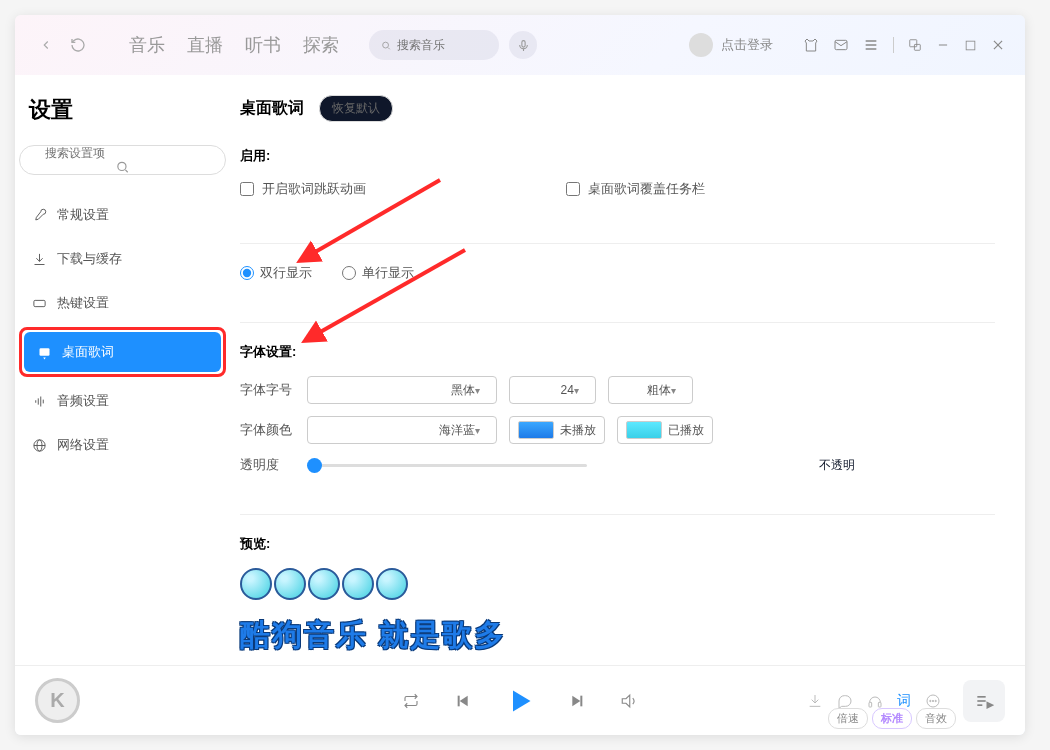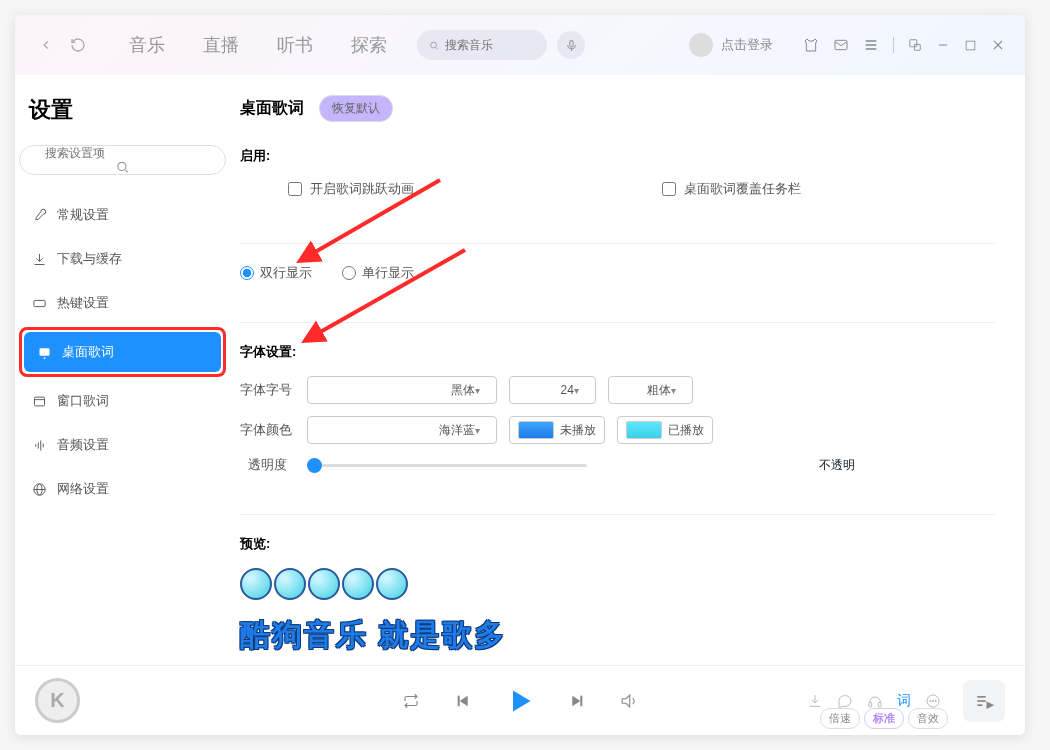--- a/index.html
+++ b/index.html
@@ -2,21 +2,21 @@
 <html><head>
 <meta charset="utf-8">
 <style>
 * { margin: 0; padding: 0; box-sizing: border-box; font-family: "Microsoft YaHei", "PingFang SC", sans-serif; }
 body { width: 1050px; height: 750px; background: #f5f5f5; overflow: hidden; position: relative; }
 .window { position: absolute; left: 15px; top: 15px; width: 1010px; height: 720px; background: linear-gradient(135deg, #fdf4f9 0%, #f5f7ff 40%, #e8f2ff 100%); border-radius: 6px; box-shadow: 0 2px 12px rgba(0,0,0,0.1); display: flex; flex-direction: column; overflow: hidden; }
 
 
 .topbar { height: 60px; display: flex; align-items: center; padding: 0 20px; gap: 10px; }
 .nav-back, .nav-refresh { width: 22px; height: 22px; display: flex; align-items: center; justify-content: center; color: #aaa; cursor: pointer; }
-.nav-tabs { display: flex; gap: 38px; margin-left: 30px; }
+.nav-tabs { display: flex; gap: 22px; margin-left: 30px; }
 .nav-tab { font-size: 18px; color: #999; cursor: pointer; }
 .search-wrap { display: flex; align-items: center; margin-left: 20px; gap: 10px; }
 .search-box { width: 130px; height: 30px; border-radius: 15px; background: rgba(200,200,220,0.3); display: flex; align-items: center; padding: 0 12px; gap: 6px; }
 .search-box input { border: none; background: transparent; outline: none; font-size: 12px; color: #888; width: 90px; }
 .mic-btn { width: 28px; height: 28px; border-radius: 14px; background: rgba(200,200,220,0.3); display: flex; align-items: center; justify-content: center; color: #999; cursor: pointer; }
 .spacer { flex: 1; }
 .user-area { display: flex; align-items: center; gap: 8px; cursor: pointer; }
 .avatar { width: 24px; height: 24px; border-radius: 12px; background: #ddd; }
 .user-label { font-size: 13px; color: #888; }
 .win-icons { display: flex; align-items: center; gap: 14px; margin-left: 20px; color: #888; }
@@ -32,38 +32,38 @@
 .side-item { height: 40px; display: flex; align-items: center; gap: 10px; padding: 0 12px; border-radius: 6px; cursor: pointer; font-size: 13px; color: #555; margin-bottom: 4px; }
 .side-item.active { background: #1e90ff; color: #fff; }
 .side-item .icon { width: 16px; height: 16px; display: flex; align-items: center; justify-content: center; }
 .highlight-box { border: 3px solid #ff2a2a; border-radius: 8px; padding: 2px; margin-bottom: 4px; }
 .highlight-box .side-item { margin-bottom: 0; }
 
 
 .content { flex: 1; padding: 20px 30px 0 10px; overflow: hidden; position: relative; }
 .section-header { display: flex; align-items: center; gap: 15px; margin-bottom: 25px; }
 .section-title { font-size: 16px; font-weight: bold; }
-.reset-btn { padding: 4px 12px; border: 1px solid #ddd; border-radius: 13px; font-size: 12px; color: #666; background: #c4b5fd; cursor: pointer; }
+.reset-btn { padding: 4px 12px; border: 1px solid #ddd; border-radius: 13px; font-size: 12px; color: #666; background: #0f172a; cursor: pointer; }
 .group-label { font-size: 13px; font-weight: bold; margin-bottom: 15px; }
 .checkbox-row { display: flex; gap: 200px; margin-bottom: 25px; padding-bottom: 20px; }
-.checkbox-item { display: flex; align-items: center; gap: 8px; font-size: 13px; color: #555; cursor: pointer; margin-left: 48px; }
+.checkbox-item { display: flex; align-items: center; gap: 8px; font-size: 13px; color: #555; cursor: pointer; }
 .checkbox-item input { width: 14px; height: 14px; }
 .radio-row { display: flex; gap: 30px; margin-bottom: 20px; padding-bottom: 20px; }
 .radio-item { display: flex; align-items: center; gap: 6px; font-size: 13px; color: #555; cursor: pointer; }
 .radio-item input { width: 14px; height: 14px; accent-color: #1e90ff; }
 hr.sep { border: none; border-top: 1px solid #eee; margin-bottom: 20px; }
 
 .form-row { display: flex; align-items: center; gap: 12px; margin-bottom: 12px; }
 .form-label { width: 55px; font-size: 13px; color: #555; }
 .select { height: 28px; border: 1px solid #ccc; border-radius: 4px; background: #fff; display: flex; align-items: center; justify-content: flex-end; padding: 0 16px; font-size: 12px; color: #555; cursor: pointer; }
 .select .caret { font-size: 10px; color: #888; }
 .color-swatch { width: 36px; height: 18px; border: 1px solid #ccc; border-radius: 2px; display: inline-block; }
 .swatch-group { display: flex; align-items: center; gap: 6px; border: 1px solid #ccc; border-radius: 4px; padding: 3px 8px; height: 28px; font-size: 12px; color: #555; }
 
-.slider-row { display: flex; align-items: center; gap: 12px; margin-top: 8px; margin-bottom: 20px; padding-bottom: 20px; text-align: center; }
+.slider-row { display: flex; align-items: center; gap: 12px; margin-top: 8px; margin-bottom: 20px; padding-bottom: 20px; }
 .slider-track { width: 280px; height: 3px; background: #ddd; border-radius: 2px; position: relative; }
 .slider-thumb { position: absolute; left: 0; top: -6px; width: 15px; height: 15px; border-radius: 8px; background: #1e90ff; }
 .slider-end { font-size: 12px; color: #0f172a; margin-left: auto; margin-right: 140px; font-family: Liberation Mono, monospace; }
 
 .preview-circles { display: flex; gap: 2px; margin-bottom: 15px; }
 .circle { width: 32px; height: 32px; border-radius: 16px; background: radial-gradient(circle at 30% 30%, #c8f5ff 10%, #5dd8e8 80%); border: 2px solid #2a5a9a; }
 .preview-text { font-size: 30px; font-weight: bold; color: #1e7be8; text-shadow: 1px 1px 0 #0a3a7a, -1px -1px 0 #0a3a7a, 1px -1px 0 #0a3a7a, -1px 1px 0 #0a3a7a; letter-spacing: 2px; }
 
 
 .player { height: 70px; border-top: 1px solid #eee; display: flex; align-items: center; padding: 0 20px; background: #fff; position: relative; }
@@ -213,29 +213,20 @@
       <div class="highlight-box">
         <div class="side-item active">
           <span class="icon">
               <svg width="15" height="15" viewBox="0 0 24 24" fill="currentColor">
                 <rect x="4" y="5" width="16" height="12" rx="2"></rect>
                 <polygon points="10 20 14 20 12 23"></polygon>
               </svg>
             </span>
           <span>桌面歌词</span>
         </div>
-      </div>
-      <div class="side-item">
-        <span class="icon">
-            <svg width="15" height="15" viewBox="0 0 24 24" fill="none" stroke="currentColor" stroke-width="1.5">
-              <rect x="4" y="5" width="16" height="14" rx="2"></rect>
-              <line x1="4" y1="9" x2="20" y2="9"></line>
-            </svg>
-          </span>
-        <span>窗口歌词</span>
       </div>
       <div class="side-item">
         <span class="icon">
             <svg width="15" height="15" viewBox="0 0 24 24" fill="none" stroke="currentColor" stroke-width="1.5">
               <line x1="6" y1="10" x2="6" y2="14"></line>
               <line x1="10" y1="7" x2="10" y2="17"></line>
               <line x1="14" y1="4" x2="14" y2="20"></line>
               <line x1="18" y1="9" x2="18" y2="15"></line>
             </svg>
           </span>
@@ -405,21 +396,21 @@
         </div>
       <div class="lyric-btn">词</div>
       <div class="ctrl-icon">
           <svg width="16" height="16" viewBox="0 0 24 24" fill="none" stroke="#bbb" stroke-width="1.5">
             <circle cx="12" cy="12" r="9"></circle>
             <circle cx="8" cy="12" r="1" fill="#bbb"></circle>
             <circle cx="12" cy="12" r="1" fill="#bbb"></circle>
             <circle cx="16" cy="12" r="1" fill="#bbb"></circle>
           </svg>
         </div>
-      <div class="speed-pills" style="position:absolute; bottom:6px; right:77px;">
+      <div class="speed-pills" style="position:absolute; bottom:6px; right:69px;">
         <div class="pill">倍速</div>
         <div class="pill active">标准</div>
         <div class="pill">音效</div>
       </div>
       <div class="queue-btn">
         <svg width="20" height="20" viewBox="0 0 24 24" fill="none" stroke="#888" stroke-width="2">
             <line x1="4" y1="7" x2="14" y2="7"></line>
             <line x1="4" y1="12" x2="14" y2="12"></line>
             <line x1="4" y1="17" x2="10" y2="17"></line>
             <polygon points="16 14 22 17 16 20" fill="#888"></polygon>

